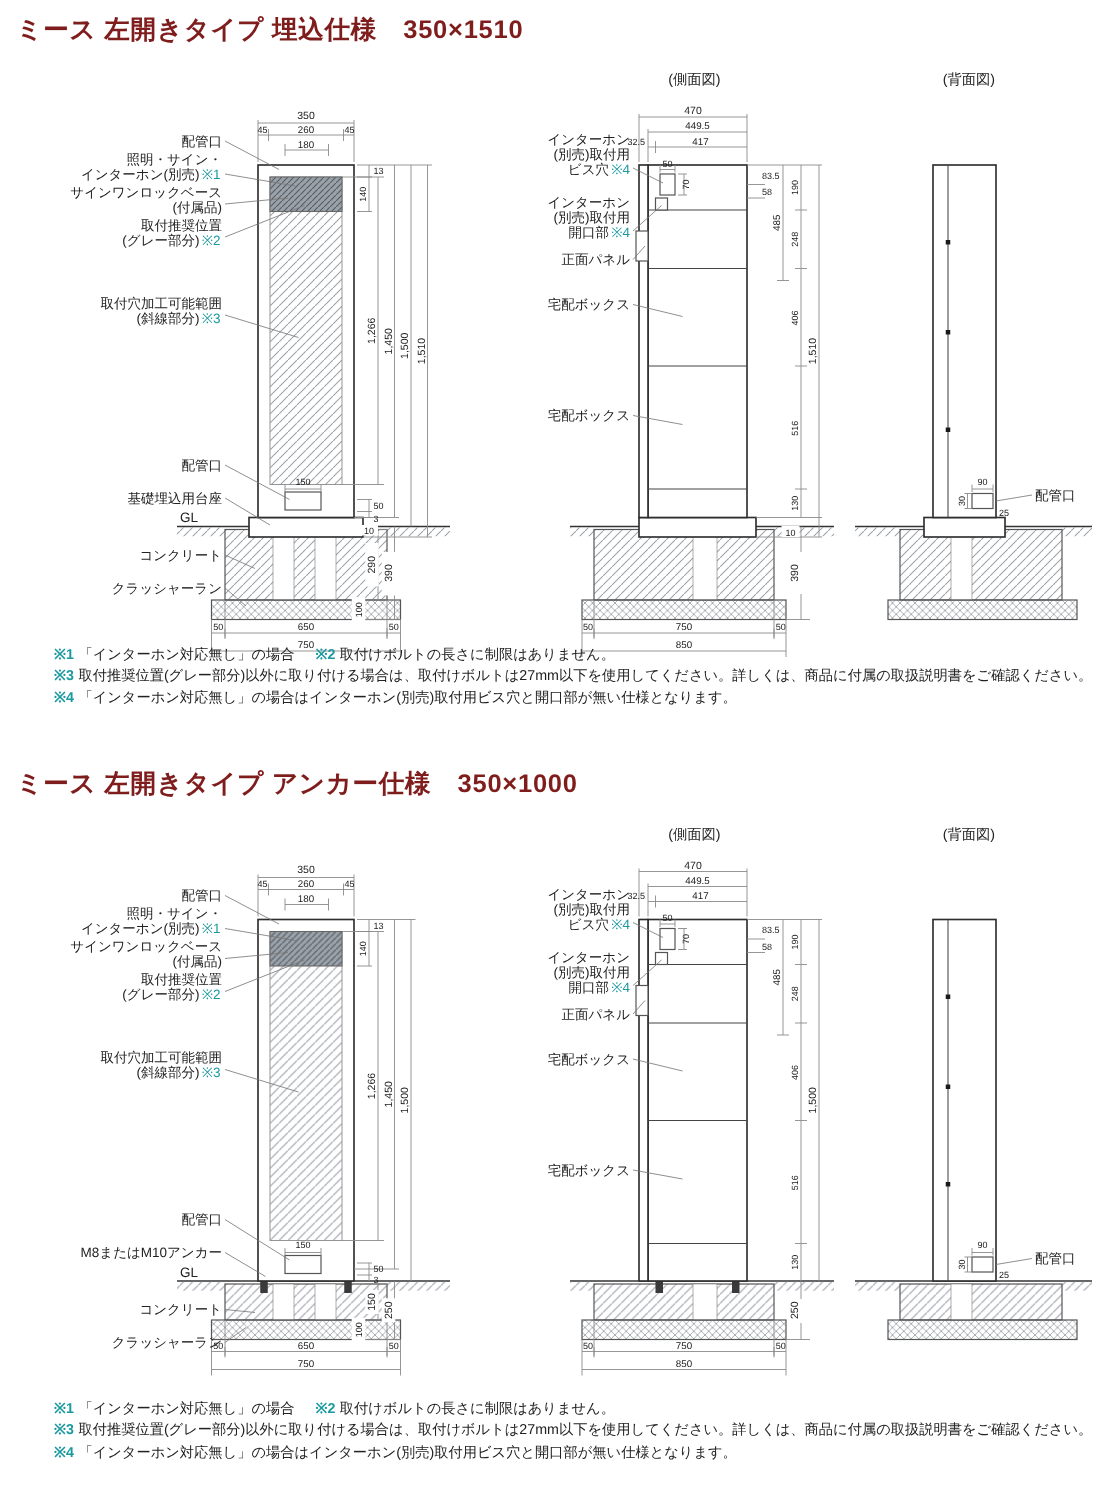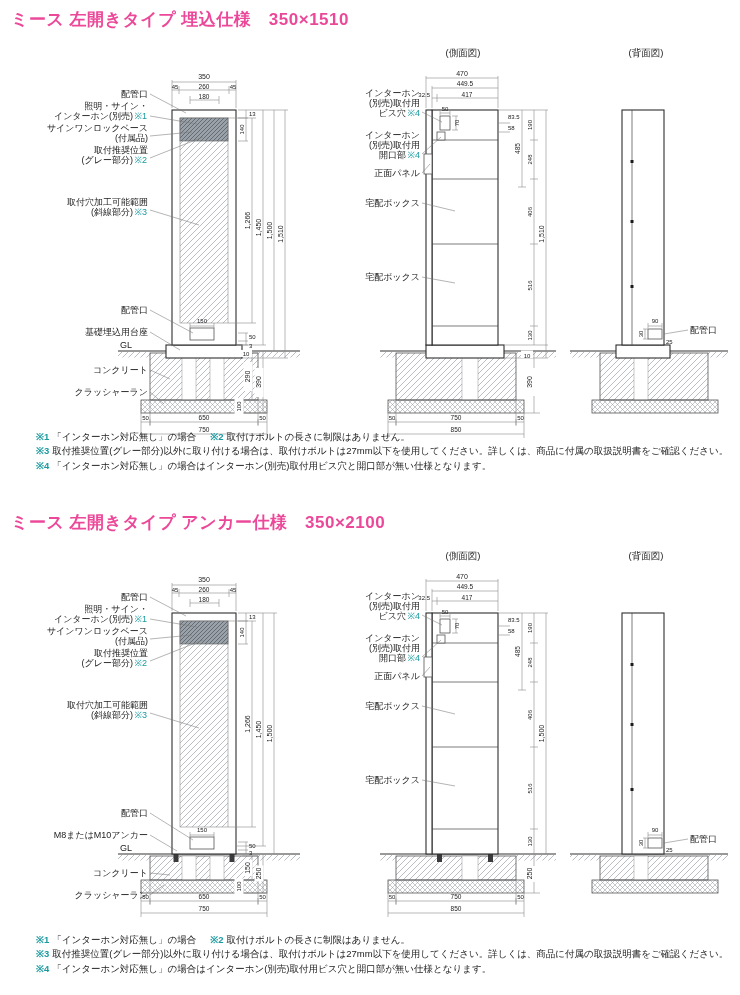--- a/index.html
+++ b/index.html
@@ -1,19 +1,19 @@
 <!DOCTYPE html>
 <html><head>
 <meta charset="utf-8">
 <style>
   *{margin:0;padding:0;box-sizing:border-box}
   html,body{width:740px;height:995px;background:#fff;overflow:hidden;
     font-family:"Liberation Sans",sans-serif;position:relative;color:#222}
   .section{position:absolute;left:0;width:740px;height:495px}
-  .sec-title{position:absolute;top:6px;left:11px;font-size:17px;font-weight:bold;color:#ec4899;letter-spacing:.5px}
+  .sec-title{position:absolute;top:6px;left:11px;font-size:17px;font-weight:bold;color:#7f1d1d;letter-spacing:.5px}
   .drawing{position:absolute;top:40px;left:0}
   .notes{position:absolute;top:428px;left:36px;right:8px;font-size:9.5px;line-height:1.5;color:#222}
   .nref{color:#1a9aa0;font-weight:bold;margin-right:3px}
   .gap{margin-left:14px}
   svg text{font-family:"Liberation Sans",sans-serif;fill:#222}
   .lbl{font-size:9px}
   .vh{font-size:9.5px}
   .d7{font-size:7px}.d65{font-size:6.5px}.d6{font-size:6px}
   .ref{fill:#1a9aa0}
   .dl{stroke:#8a8a8a;stroke-width:.6;fill:none}
@@ -227,21 +227,21 @@
     <div>
       <span class="nref">※3</span><span>取付推奨位置(グレー部分)以外に取り付ける場合は、取付けボルトは27mm以下を使用してください。詳しくは、商品に付属の取扱説明書をご確認ください。</span>
     </div>
     <div>
       <span class="nref">※4</span><span>「インターホン対応無し」の場合はインターホン(別売)取付用ビス穴と開口部が無い仕様となります。</span>
     </div>
   </div>
 </div>
 
 <div class="section" style="top:505px">
-  <div class="sec-title">ミース 左開きタイプ アンカー仕様　350×2100</div>
+  <div class="sec-title">ミース 左開きタイプ アンカー仕様　350×1000</div>
 
   <svg class="drawing" width="740" height="400" viewBox="0 0 740 400">
     <defs>
       <pattern id="pA1" width="6" height="6" patternUnits="userSpaceOnUse">
           <path d="M0,6L6,0" stroke="#9aa2aa" stroke-width="0.7"></path>
         </pattern>
       <pattern id="pB1" width="5" height="5" patternUnits="userSpaceOnUse">
           <path d="M0,5L5,0M0,0L5,5" stroke="#8d949b" stroke-width="0.5"></path>
         </pattern>
       <pattern id="pC1" width="4" height="4" patternUnits="userSpaceOnUse">

